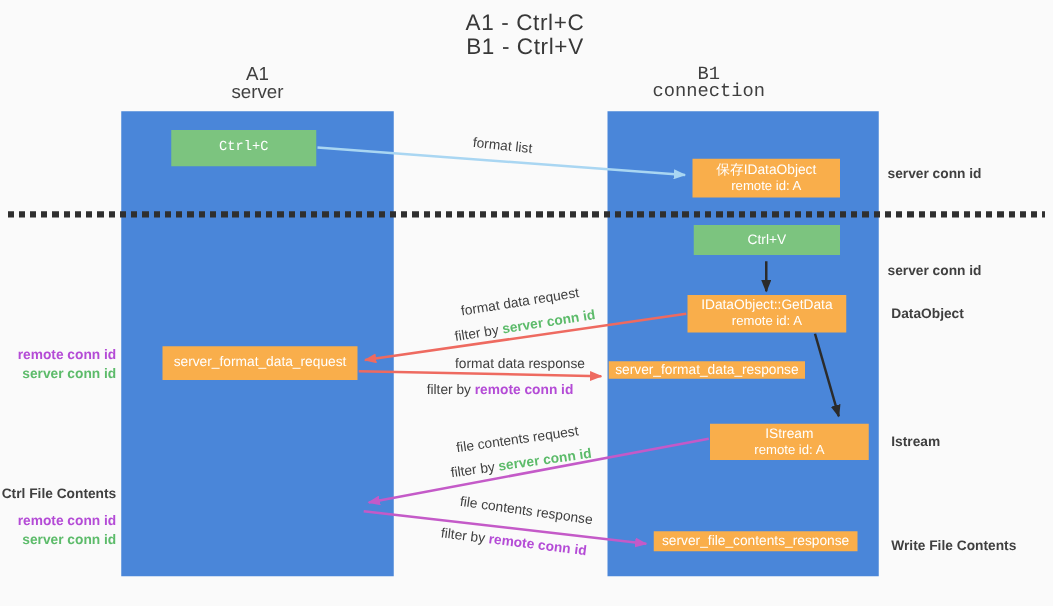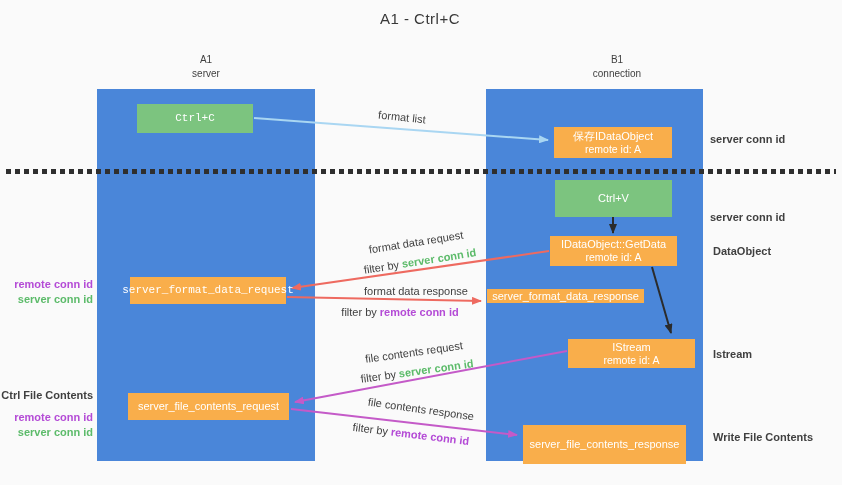--- a/index.html
+++ b/index.html
@@ -5,22 +5,22 @@
   :root{
     --column-blue:#4a86d9; --node-orange:#f9ae4b; --node-green:#7cc47f;
     --green-text:#5cbb6a; --purple-text:#b44bd6; --red-arrow:#ee6a60;
     --magenta-arrow:#c45ac8; --light-blue-arrow:#a9d6f2; --black-arrow:#2b2b2b;
     --dark-text:#3f3f3f; --background:#fafafa;
   }
   html,body{margin:0;padding:0;}
   body{font-family:"Liberation Sans","DejaVu Sans",sans-serif;background:var(--background,#fafafa);}
   #canvas{position:relative;width:842px;height:485px;overflow:hidden;background:var(--background,#fafafa);}
   .abs{position:absolute;}
-  .title{left:300px;top:9px;width:240px;text-align:center;font-size:15px;line-height:19px;color:#383838;letter-spacing:.5px;}
-  .colhead{top:53px;width:120px;text-align:center;font-size:10px;line-height:13.5px;color:var(--dark-text,#3f3f3f);}
+  .title{left:300px;top:9px;width:240px;text-align:center;font-size:18px;line-height:19px;color:#383838;letter-spacing:.5px;}
+  .colhead{top:53px;width:120px;text-align:center;font-size:15px;line-height:13.5px;color:var(--dark-text,#3f3f3f);}
   .column{top:89px;height:372px;background:var(--column-blue,#4a86d9);}
   .divider{left:6px;top:169px;width:830px;height:5px;z-index:3;
     background:repeating-linear-gradient(90deg,#2f2f2f 0 5px,transparent 5px 9px);}
   .node{z-index:5;color:#fff;display:flex;flex-direction:column;align-items:center;justify-content:center;
     text-align:center;font-size:11px;line-height:13px;}
   .node.orange{background:var(--node-orange,#f9ae4b);}
   .node.green{background:var(--node-green,#7cc47f);}
   .node .l2{font-size:10.5px;}
   .elabel{z-index:6;font-size:11px;color:var(--dark-text,#3f3f3f);white-space:nowrap;}
   .rot{transform-origin:center;}
@@ -40,27 +40,28 @@
   .mk-red{fill:var(--red-arrow,#ee6a60);}
   .mk-mag{fill:var(--magenta-arrow,#c45ac8);}
 </style>
 </head>
 <body>
 
 <div id="canvas">
 
   <div class="abs title">
     <div>A1 - Ctrl+C</div>
+    <div>B1 - Ctrl+V</div>
   </div>
 
   <div class="abs colhead" style="left:146px;">
     <div>A1</div>
     <div>server</div>
   </div>
-  <div class="abs colhead" style="left:557px;">
+  <div class="abs colhead" style="left:507px;font-family:Liberation Mono, monospace;">
     <div>B1</div>
     <div>connection</div>
   </div>
 
   <div class="abs column" style="left:97px;width:218px;"></div>
   <div class="abs column" style="left:486px;width:217px;"></div>
 
   <div class="abs divider"></div>
 
   <svg id="arrows" class="abs" width="842" height="485">
@@ -89,47 +90,44 @@
 
   <div class="abs node green" style="left:137px;top:104px;width:116px;height:29px;font-family:Liberation Mono, monospace;">
     <div>Ctrl+C</div>
   </div>
 
   <div class="abs node orange" style="left:554px;top:127px;width:118px;height:31px;">
     <div>保存IDataObject</div>
     <div class="l2">remote id: A</div>
   </div>
 
-  <div class="abs node green" style="left:555px;top:180px;width:117px;height:37px;">
+  <div class="abs node green" style="left:555px;top:180px;width:117px;height:24px;">
     <div>Ctrl+V</div>
   </div>
 
   <div class="abs node orange" style="left:550px;top:236px;width:127px;height:30px;">
     <div>IDataObject::GetData</div>
     <div class="l2">remote id: A</div>
   </div>
 
-  <div class="abs node orange" style="left:130px;top:277px;width:156px;height:27px;font-family:Liberation Mono, monospace;">
+  <div class="abs node orange" style="left:130px;top:277px;width:156px;height:27px;">
     <div>server_format_data_request</div>
   </div>
 
   <div class="abs node orange" style="left:487px;top:289px;width:157px;height:14px;">
     <div>server_format_data_response</div>
   </div>
 
   <div class="abs node orange" style="left:568px;top:339px;width:127px;height:29px;">
     <div>IStream</div>
     <div class="l2">remote id: A</div>
   </div>
 
-  <div class="abs node orange" style="left:128px;top:393px;width:161px;height:27px;">
-    <div>server_file_contents_request</div>
-  </div>
 
-  <div class="abs node orange" style="left:523px;top:425px;width:163px;height:39px;">
+  <div class="abs node orange" style="left:523px;top:425px;width:163px;height:16px;">
     <div>server_file_contents_response</div>
   </div>
 
   <div class="abs elabel rot" style="left:402px;top:117px;transform:translate(-50%,-50%) rotate(6deg);">format list</div>
 
   <div class="abs elabel rot" style="left:416px;top:242px;transform:translate(-50%,-50%) rotate(-9deg);">format data request</div>
   <div class="abs elabel rot" style="left:420px;top:261px;transform:translate(-50%,-50%) rotate(-9deg);">
     <span class="flt">filter by</span><span class="g">server conn id</span>
   </div>
 

